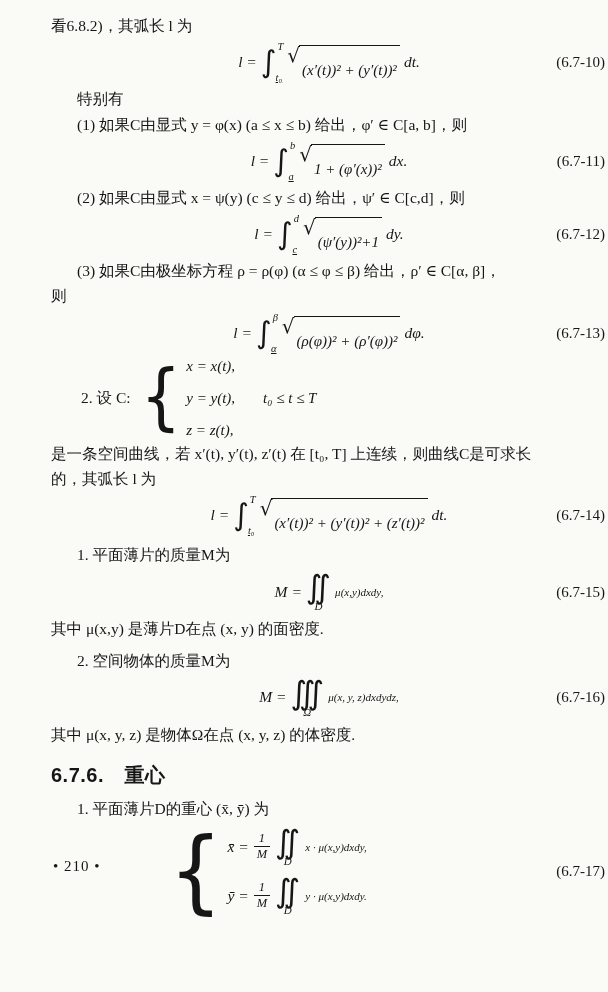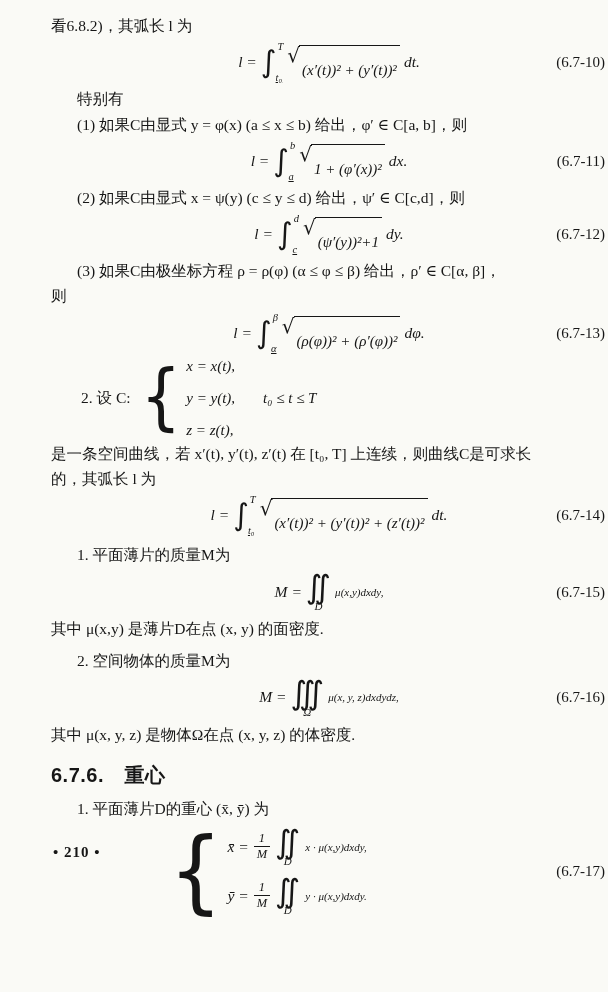--- a/index.html
+++ b/index.html
@@ -49,21 +49,21 @@
   .sys-cond { font-style:italic; font-size:15px; margin-left:28px; }
   
   .eq17-block { position:relative; display:flex; align-items:center; margin:6px 0 4px 118px; }
   .eq17-brace { font-family:"DejaVu Sans",sans-serif; font-size:84px; line-height:0.85;
                 margin-right:5px; transform:scaleY(1.08); }
   .eq17-rows { display:flex; flex-direction:column; gap:8px; }
   .eq17-row { display:flex; align-items:center; gap:5px; font-size:15px; }
   .frac { display:inline-flex; flex-direction:column; align-items:center;
           font-size:12.5px; line-height:1.2; font-style:italic; }
   .frac .den { border-top:1px solid #161616; padding:0 3px; }
-  .pageno { position:absolute; left:28px; bottom:48px; font-weight:700;
+  .pageno { position:absolute; left:28px; bottom:34px; font-weight:400;
             font-size:15px; letter-spacing:1px; }
   .sec-gap  { margin-top:16px; }
   .item-gap { margin-top:8px; }
 </style>
 </head>
 <body>
 
 <div class="page">
 
   <div class="tline">看6.8.2)，其弧长 l 为</div>

